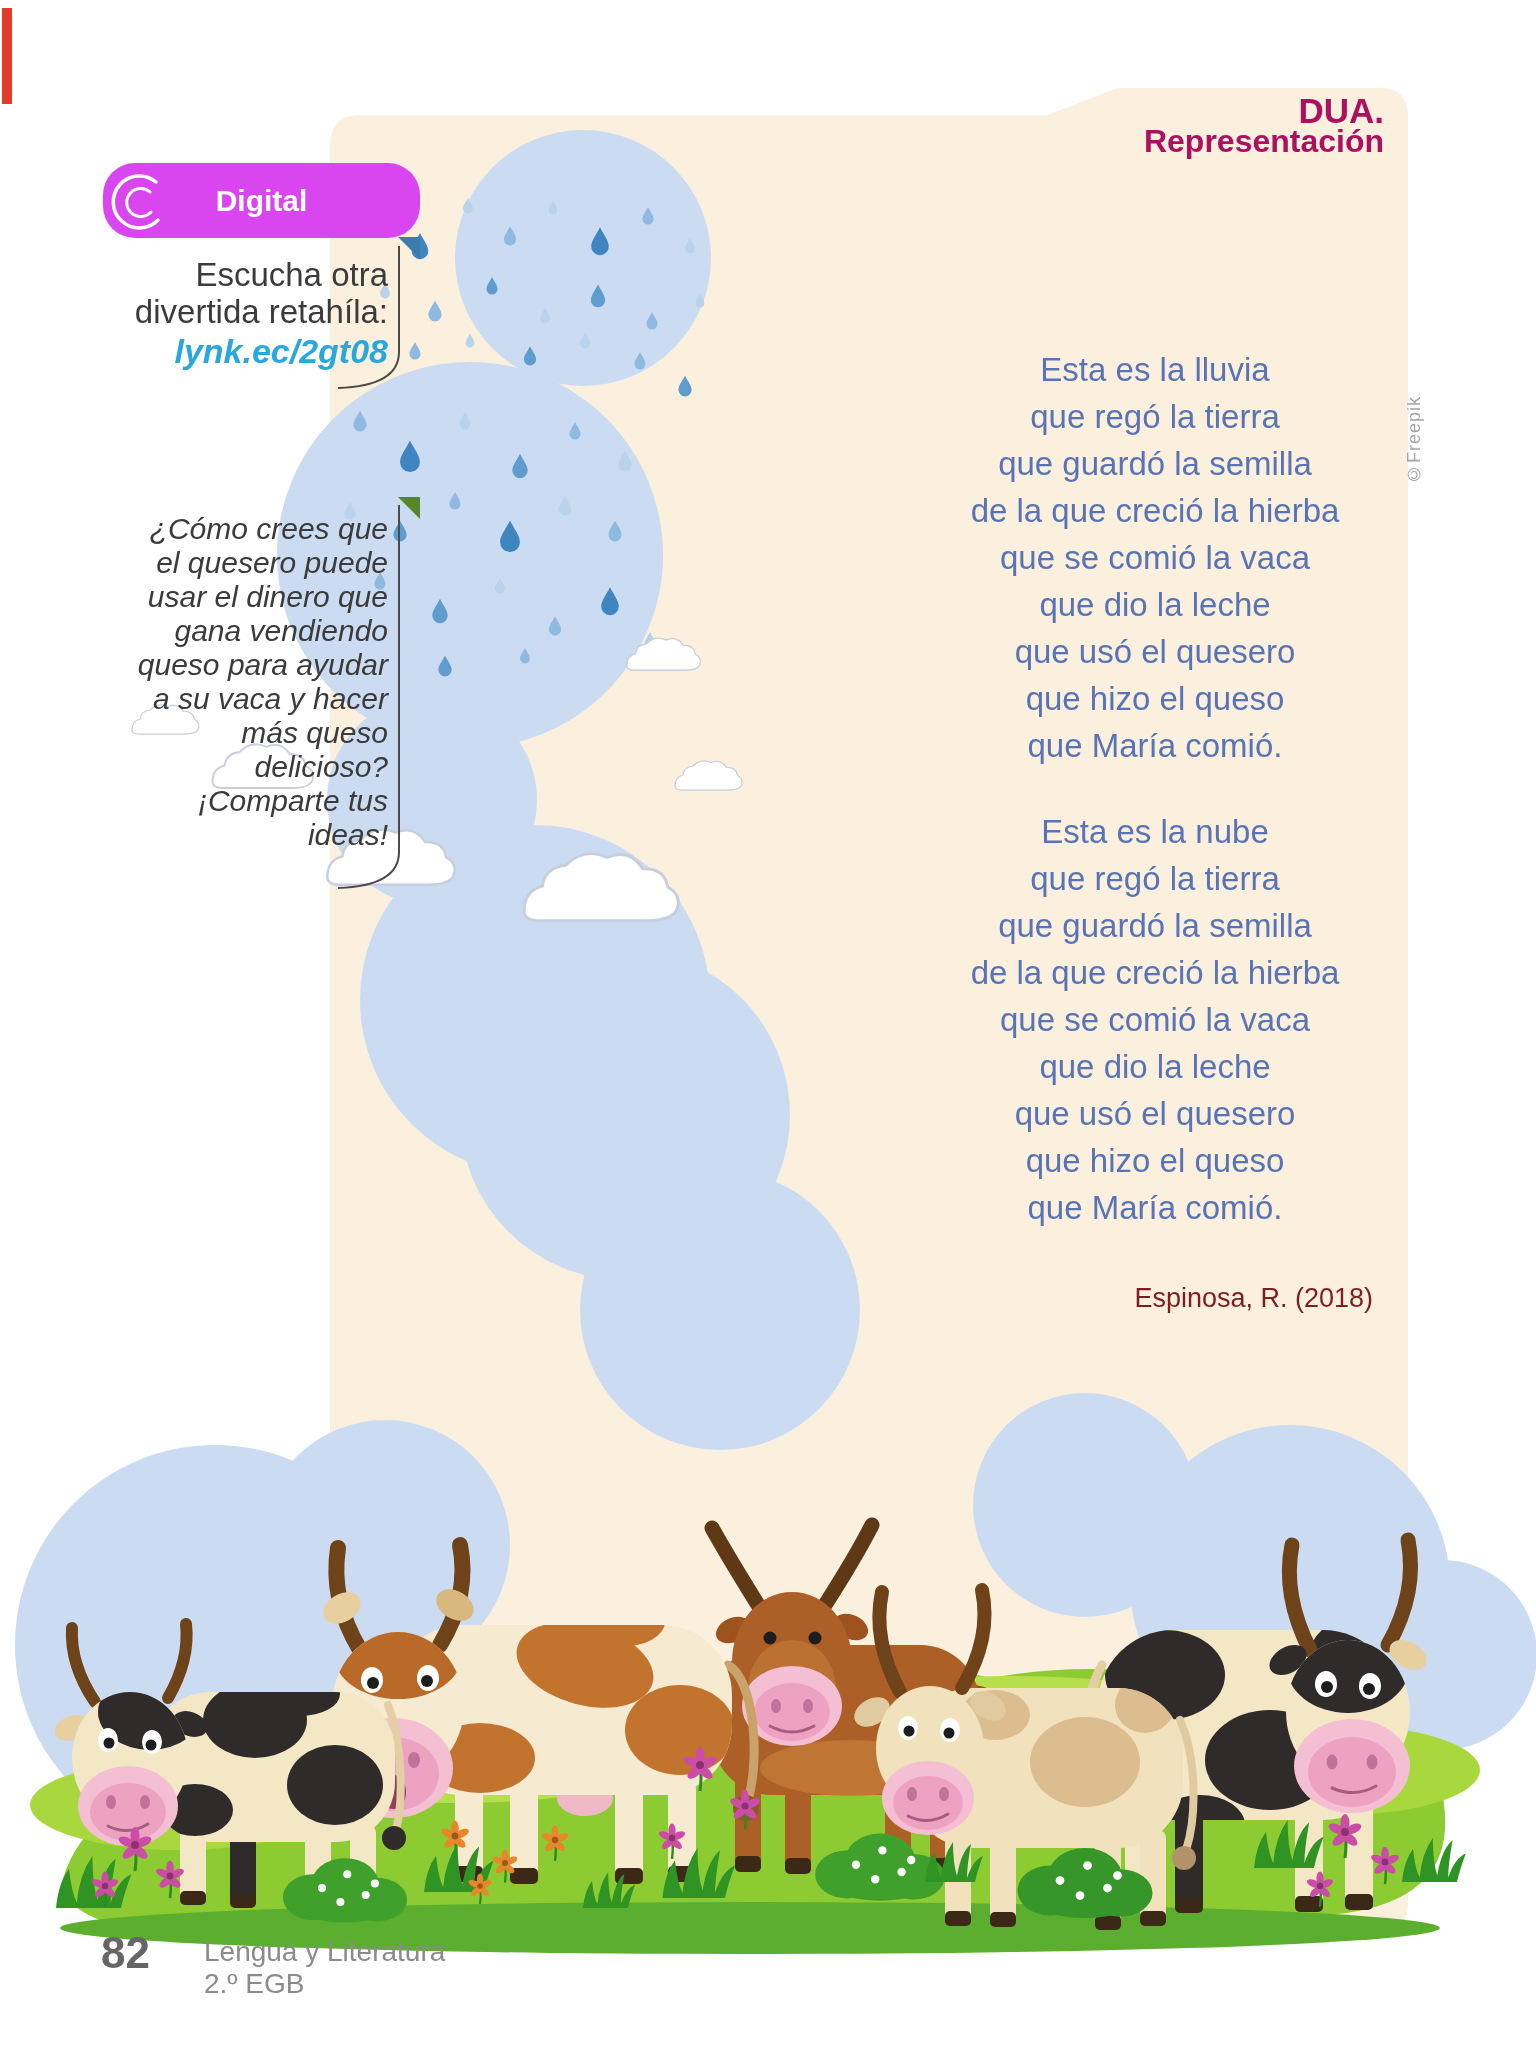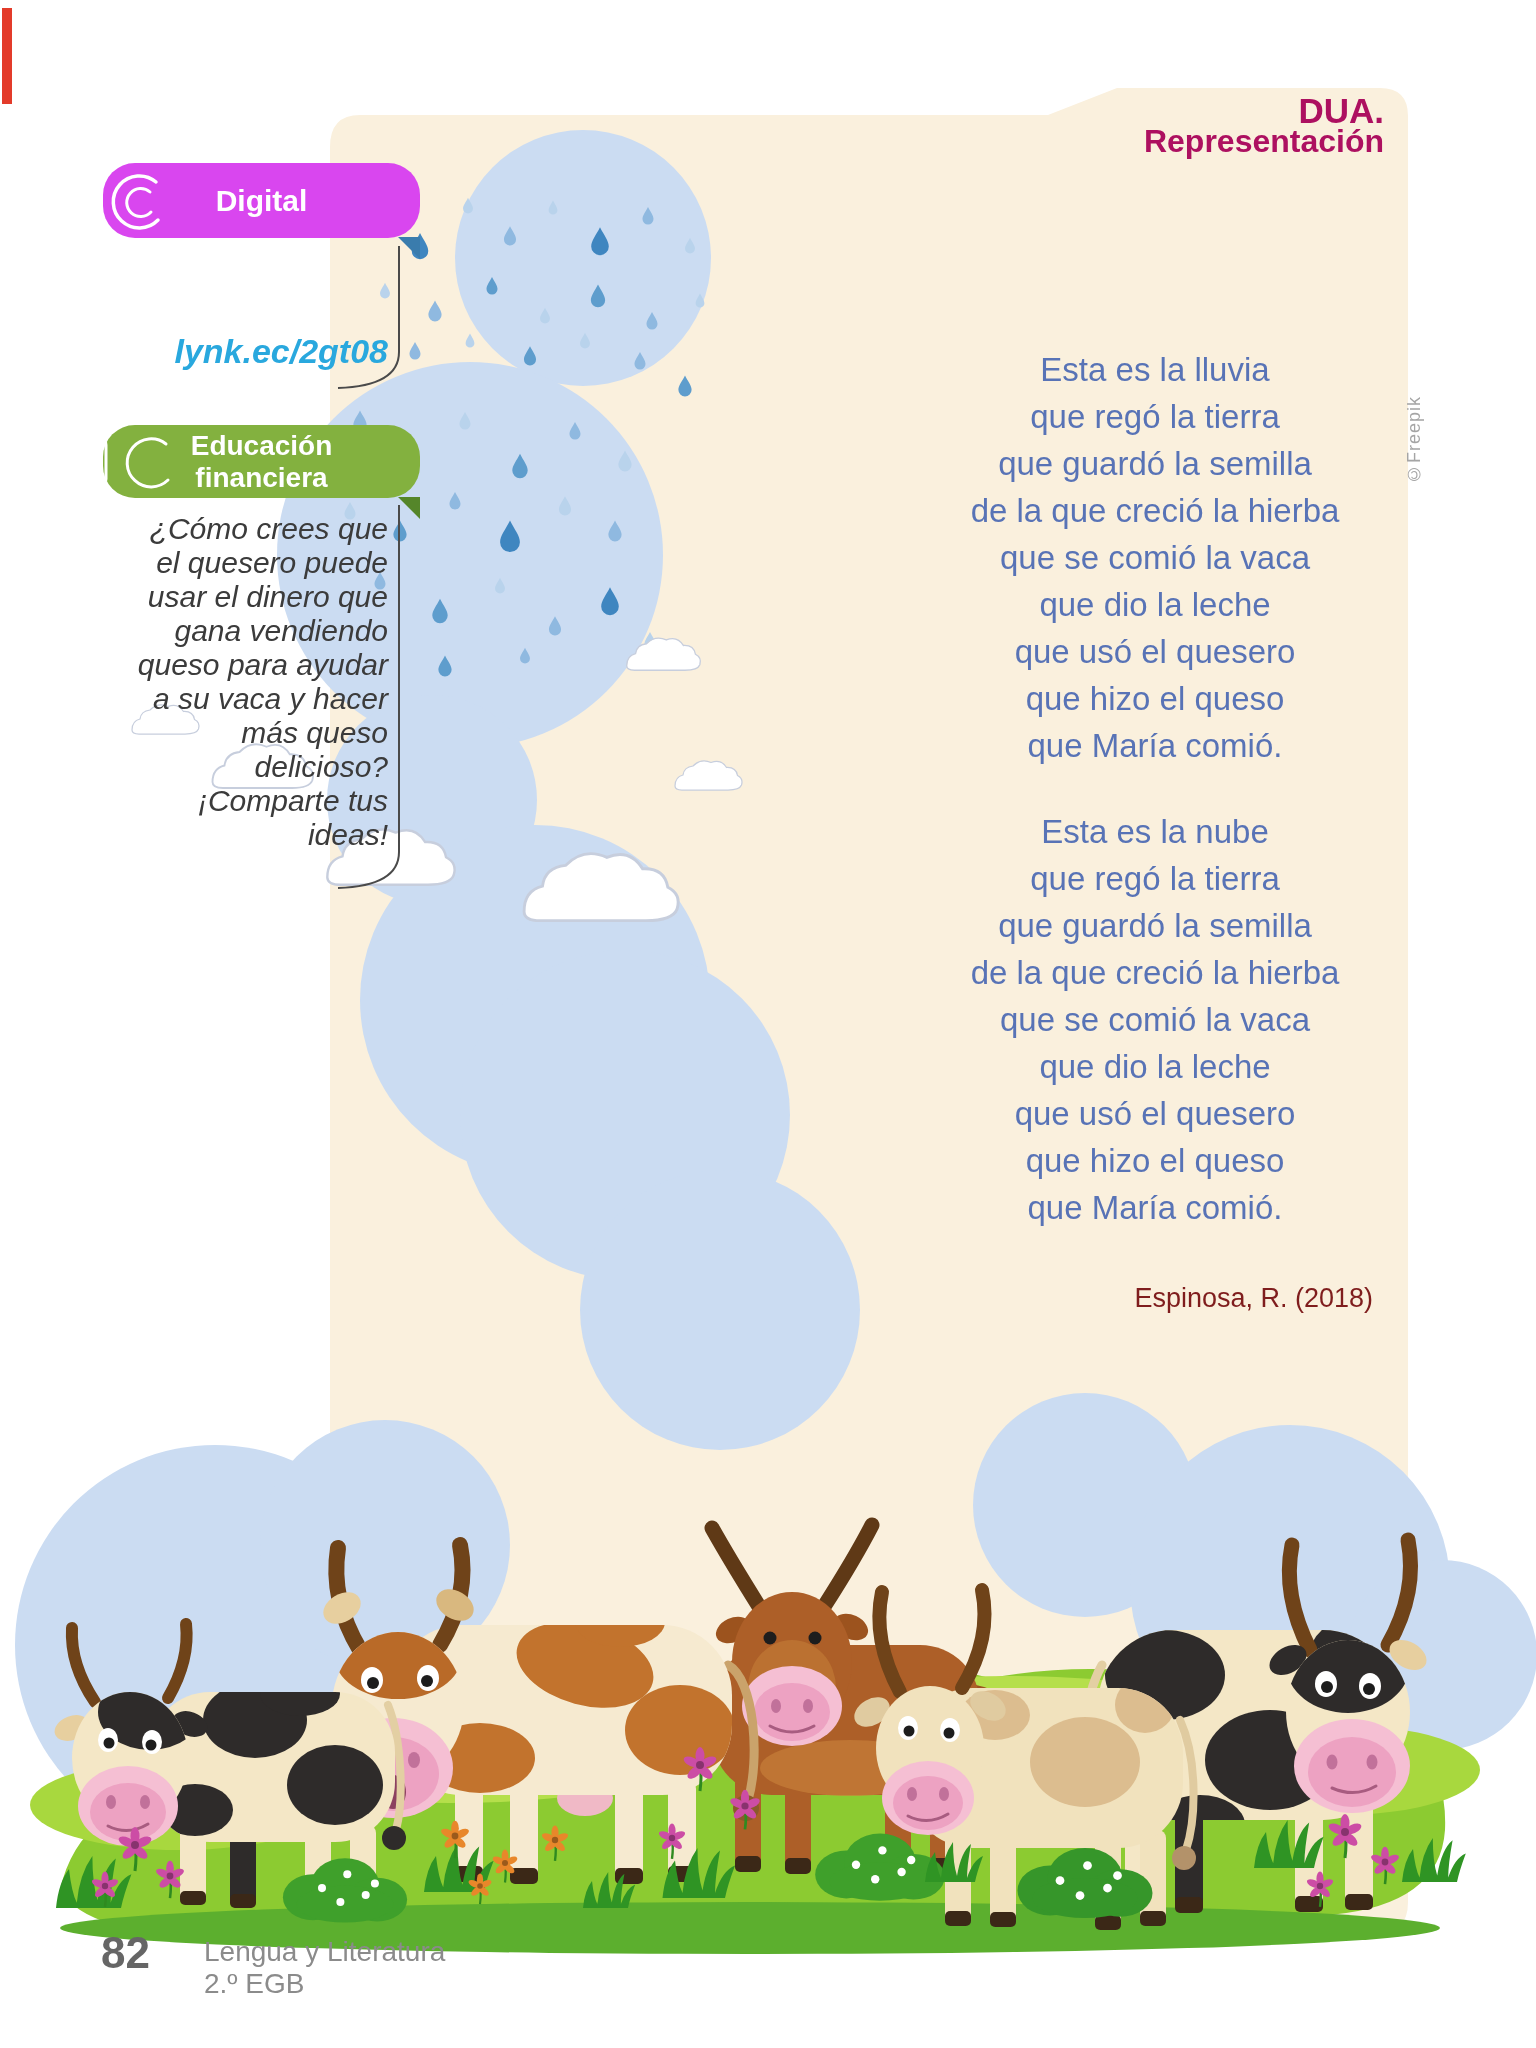--- a/index.html
+++ b/index.html
@@ -388,28 +388,26 @@
 
   <div class="abs badge badge-digital">
     <span>Digital</span>
   </div>
   <svg class="abs badge-icon" style="left:92px;top:168px;" width="90" height="66" viewBox="0 0 90 66">
     <path d="M64,14 A26,26 0 1 0 66,52" stroke="#ffffff" stroke-width="3.5" fill="none" stroke-linecap="round"></path>
     <path d="M58,24 A14,14 0 1 0 59,44" stroke="#ffffff" stroke-width="3" fill="none" stroke-linecap="round"></path>
   </svg>
   <div class="abs fold fold-digital"></div>
 
+  <div class="abs sidetext dg-text">
+      <div>Escucha otra</div>
+      <div>divertida retahíla:</div>
+    </div>
   <div class="abs dg-link">lynk.ec/2gt08</div>
 
-  <div class="abs badge badge-edu">
-    <span>
-      <span>Educación</span><br>
-      <span>financiera</span>
-    </span>
-  </div>
   <svg class="abs badge-icon" style="left:84px;top:430px;" width="110" height="64" viewBox="0 0 110 64">
     <rect x="8" y="8" width="14" height="48" rx="7" stroke="#ffffff" stroke-width="3" fill="none"></rect>
     <path d="M82,14 A24,24 0 1 0 84,50" stroke="#ffffff" stroke-width="3" fill="none" stroke-linecap="round"></path>
   </svg>
   <div class="abs fold fold-edu"></div>
 
   <div class="abs sidetext edu-text">
       <div>¿Cómo crees que</div>
       <div>el quesero puede</div>
       <div>usar el dinero que</div>

